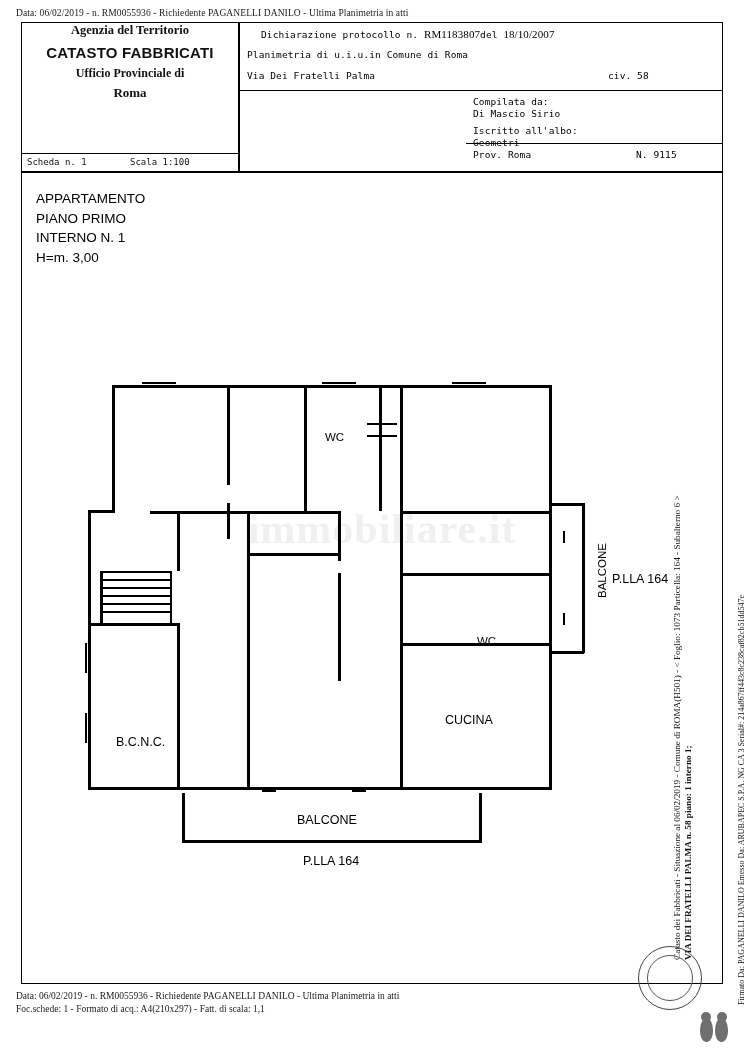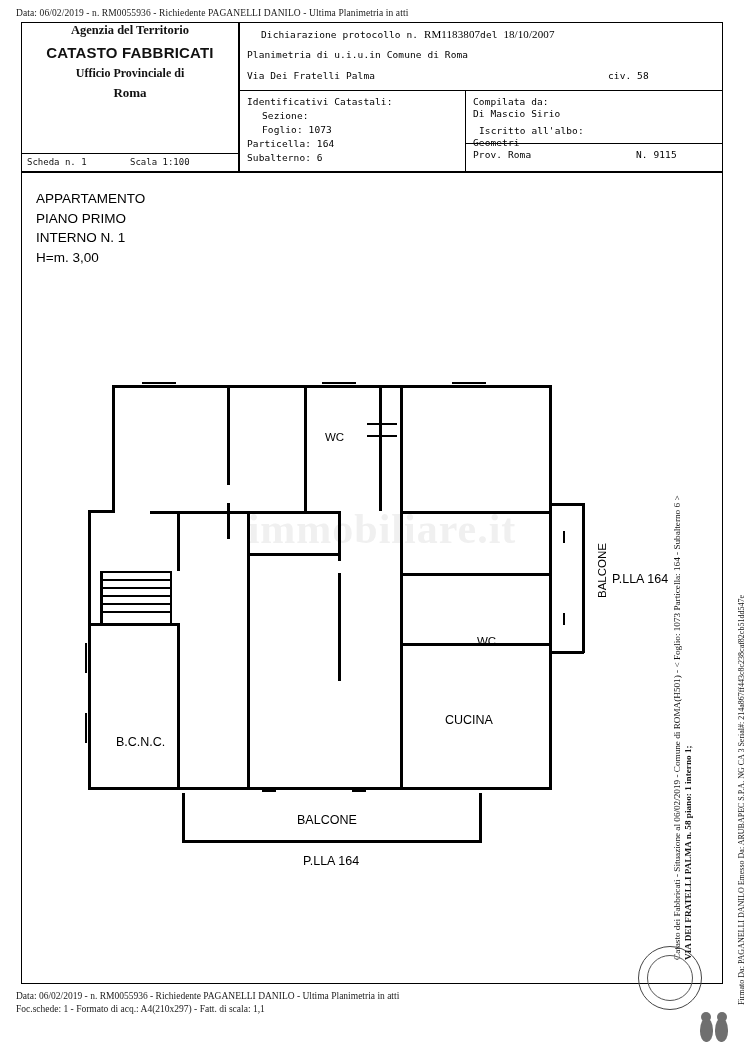--- a/index.html
+++ b/index.html
@@ -283,31 +283,24 @@
     <div class="row-a">
       <div class="dich mono">
         <span>Dichiarazione protocollo n.</span>
         <span class="serif">RM1183807</span><span>del</span>
         <span class="serif">18/10/2007</span>
       </div>
       <div class="plan mono">Planimetria di u.i.u.in Comune di Roma</div>
       <div class="via mono">Via Dei Fratelli Palma</div>
       <div class="civ mono">civ. 58</div>
     </div>
-    <div class="col-left">
-      <div class="cl-line mono" style="top:5px;">Identificativi Catastali:</div>
-      <div class="cl-line mono" style="top:19px; left:22px;">Sezione:</div>
-      <div class="cl-line mono" style="top:33px; left:22px;">Foglio: 1073</div>
-      <div class="cl-line mono" style="top:47px;">Particella: 164</div>
-      <div class="cl-line mono" style="top:61px;">Subalterno: 6</div>
-    </div>
     <div class="col-right">
       <div class="cl-line mono" style="top:5px;">Compilata da:</div>
       <div class="cl-line mono" style="top:17px;">Di Mascio Sirio</div>
-      <div class="cl-line mono" style="top:34px;margin-left:6px;">Iscritto all'albo:</div>
+      <div class="cl-line mono" style="top:34px;">Iscritto all'albo:</div>
       <div class="cl-line mono" style="top:46px;text-align:right;">Geometri</div>
       <div class="prov-line"></div>
       <div class="prov mono">Prov. Roma</div>
       <div class="nnum mono">N.  9115</div>
     </div>
   </div>
 
   <div class="main-frame">
 
     <div class="legend">

